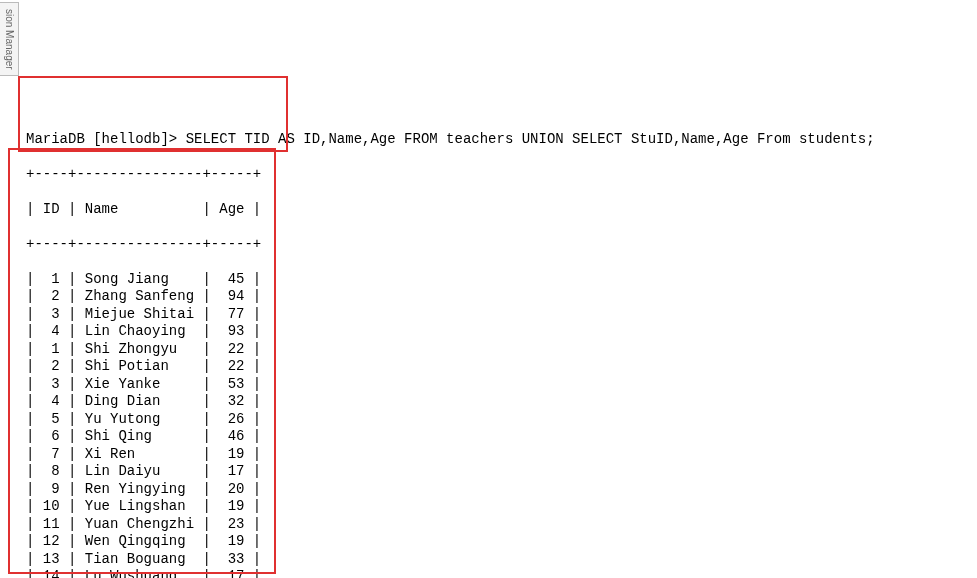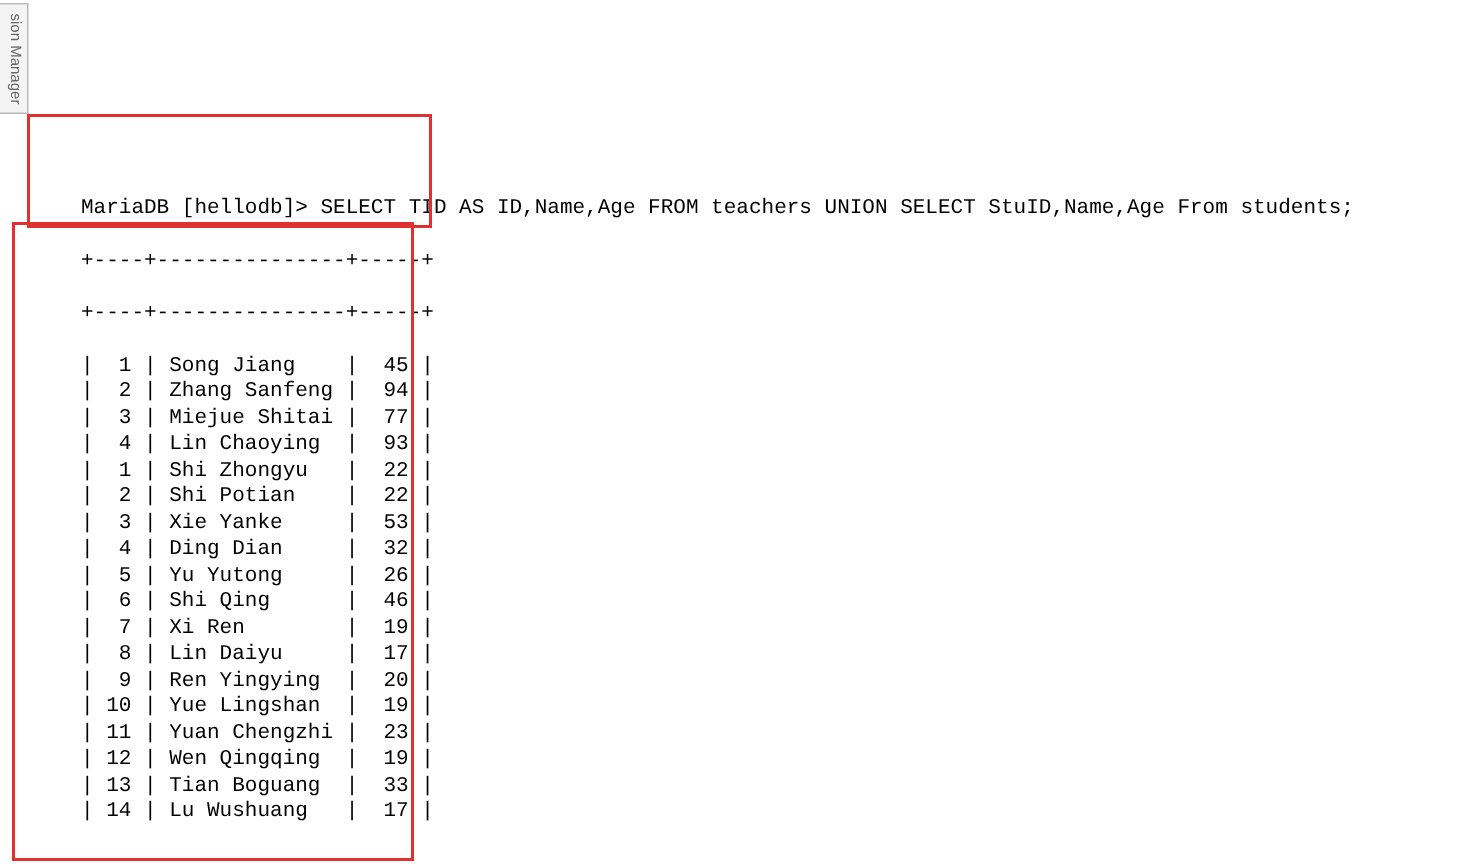--- a/index.html
+++ b/index.html
@@ -27,21 +27,21 @@
     font-family: Arial, sans-serif;
     font-size: 10px;
     color: #666;
     display: flex;
     align-items: center;
     justify-content: center;
   }
   .terminal {
     padding: 8px 10px 8px 26px;
   }
-  .line { display: block; margin-left: 28px; }
+  .line { display: block; }
   .highlight-red-1 {
     position: absolute;
     border: 2px solid #e03030;
     pointer-events: none;
   }
   .highlight-red-top {
     left: 18px;
     top: 76px;
     width: 266px;
     height: 72px;
@@ -64,20 +64,21 @@
 </head>
 <body>
 
 
 
 <div class="sidebar-tab"><span>sion Manager</span></div>
 
 <div class="terminal">
 <span class="line"><span>MariaDB [hellodb]&gt; </span><span>SELECT TID AS ID,Name,Age FROM teachers UNION SELECT StuID,Name,Age From students;</span></span>
 <span class="line">+----+---------------+-----+</span>
+<span class="line">| ID | Name          | Age |</span>
 <span class="line">+----+---------------+-----+</span>
 <span class="line">|  1 | Song Jiang    |  45 |</span><span class="line">|  2 | Zhang Sanfeng |  94 |</span><span class="line">|  3 | Miejue Shitai |  77 |</span><span class="line">|  4 | Lin Chaoying  |  93 |</span><span class="line">|  1 | Shi Zhongyu   |  22 |</span><span class="line">|  2 | Shi Potian    |  22 |</span><span class="line">|  3 | Xie Yanke     |  53 |</span><span class="line">|  4 | Ding Dian     |  32 |</span><span class="line">|  5 | Yu Yutong     |  26 |</span><span class="line">|  6 | Shi Qing      |  46 |</span><span class="line">|  7 | Xi Ren        |  19 |</span><span class="line">|  8 | Lin Daiyu     |  17 |</span><span class="line">|  9 | Ren Yingying  |  20 |</span><span class="line">| 10 | Yue Lingshan  |  19 |</span><span class="line">| 11 | Yuan Chengzhi |  23 |</span><span class="line">| 12 | Wen Qingqing  |  19 |</span><span class="line">| 13 | Tian Boguang  |  33 |</span><span class="line">| 14 | Lu Wushuang   |  17 |</span>
 </div>
 
 <div class="highlight-red-1 highlight-red-top"></div>
 <div class="highlight-red-1 highlight-red-bottom"></div>
 
 <div class="status-bar"><span></span></div>
 
 

